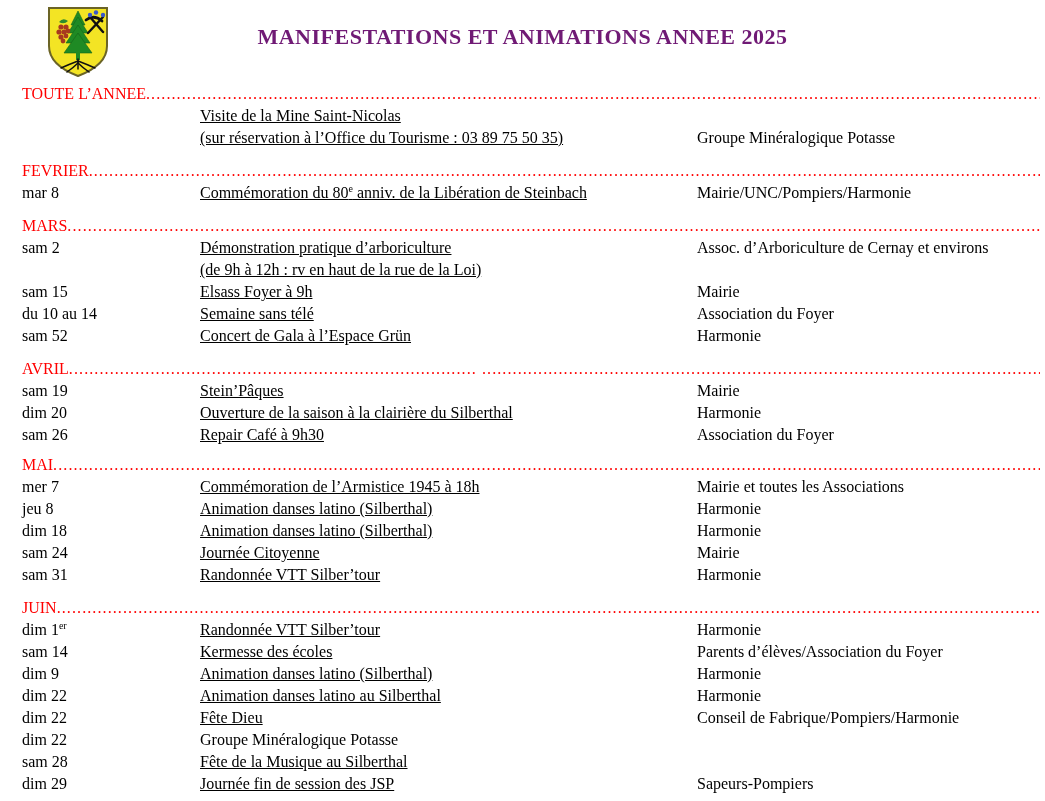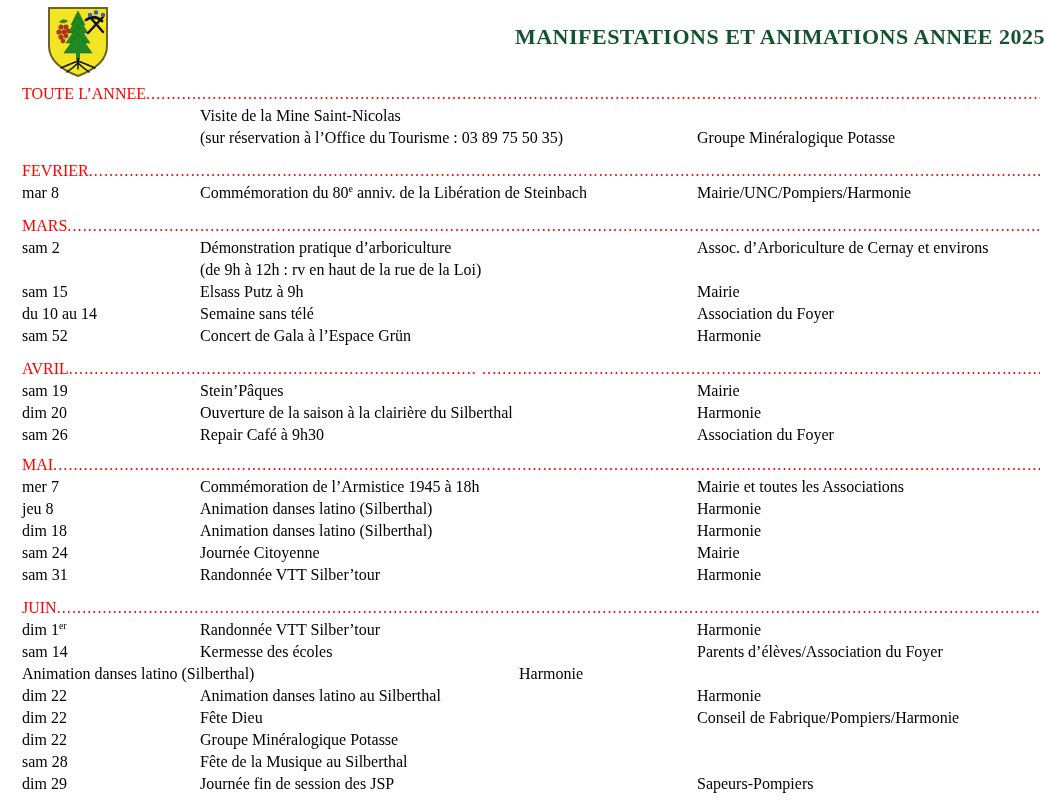--- a/index.html
+++ b/index.html
@@ -7,43 +7,43 @@
     position:relative;
     width:1045px;height:801px;
     background:#ffffff;
     font-family:"Liberation Serif","DejaVu Serif",serif;
     color:#000;
     overflow:hidden;
   }
   .crest{position:absolute;left:46px;top:6px;width:64px;height:72px;}
   .doc-title{
     position:absolute;top:24px;left:0;right:0;
-    margin:0;text-align:right;
+    margin:0;text-align:center;
     font-size:22px;font-weight:bold;letter-spacing:0.5px;
-    color:#14532d;
+    color:#701a75;
   }
   .content{position:absolute;top:83px;left:22px;width:1018px;}
   .section{margin-top:11px;}
   .section:first-child{margin-top:0;}
   .section.tight{margin-top:8px;}
   .sec-head{
     display:flex;align-items:center;
     height:22px;line-height:22px;
     color:var(--red,#ff0000);
     font-size:16px;white-space:nowrap;
   }
   .sec-name{flex:none;}
   .leader{
     flex:1 1 auto;overflow:hidden;white-space:nowrap;
     letter-spacing:1.1px;color:var(--red,#ff0000);
   }
   .leader.leader-short{padding-right:72px;}
   .row{display:flex;line-height:22px;font-size:16px;}
   .c-date{flex:none;width:178px;}
-  .c-event{flex:none;width:497px;}
+  .c-event{flex:none;width:497px;text-decoration:underline;}
   .c-org{flex:1 1 auto;white-space:nowrap;}
   sup{font-size:10px;line-height:0;}
 </style>
 </head>
 <body>
 
 <div class="page">
 
   <div class="crest">
     <svg width="64" height="72" viewBox="0 0 64 72" xmlns="http://www.w3.org/2000/svg">
@@ -126,21 +126,21 @@
           <span class="c-event">Démonstration pratique d’arboriculture</span>
           <span class="c-org">Assoc. d’Arboriculture de Cernay et environs</span>
         </div>
         <div class="row">
           <span class="c-date"></span>
           <span class="c-event">(de 9h à 12h : rv en haut de la rue de la Loi)</span>
           <span class="c-org"></span>
         </div>
         <div class="row">
           <span class="c-date">sam 15</span>
-          <span class="c-event">Elsass Putz à 9h</span>
+          <span class="c-event">Elsass Foyer à 9h</span>
           <span class="c-org">Mairie</span>
         </div>
         <div class="row">
           <span class="c-date">du 10 au 14</span>
           <span class="c-event">Semaine sans télé</span>
           <span class="c-org">Association du Foyer</span>
         </div>
         <div class="row">
           <span class="c-date">sam 52</span>
           <span class="c-event">Concert de Gala à l’Espace Grün</span>
@@ -208,20 +208,21 @@
           <span class="c-date">dim 1<sup>er</sup></span>
           <span class="c-event">Randonnée VTT Silber’tour</span>
           <span class="c-org">Harmonie</span>
         </div>
         <div class="row">
           <span class="c-date">sam 14</span>
           <span class="c-event">Kermesse des écoles</span>
           <span class="c-org">Parents d’élèves/Association du Foyer</span>
         </div>
         <div class="row">
+          <span class="c-date">dim 9</span>
           <span class="c-event">Animation danses latino (Silberthal)</span>
           <span class="c-org">Harmonie</span>
         </div>
         <div class="row">
           <span class="c-date">dim 22</span>
           <span class="c-event">Animation danses latino au Silberthal</span>
           <span class="c-org">Harmonie</span>
         </div>
         <div class="row">
           <span class="c-date">dim 22</span>

